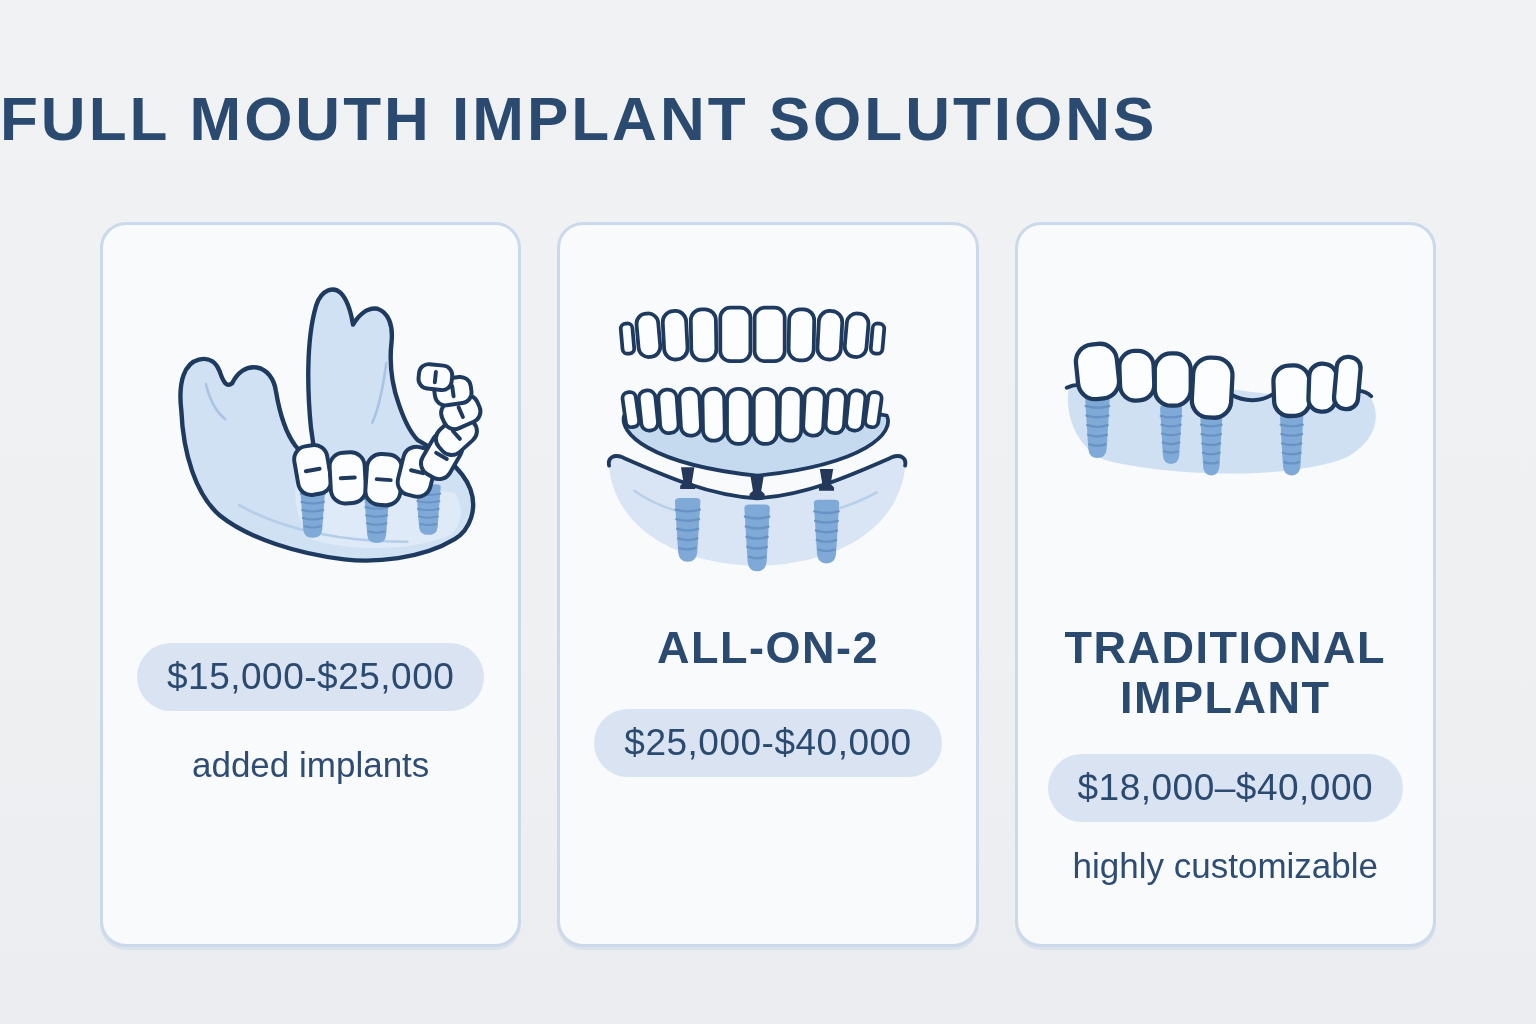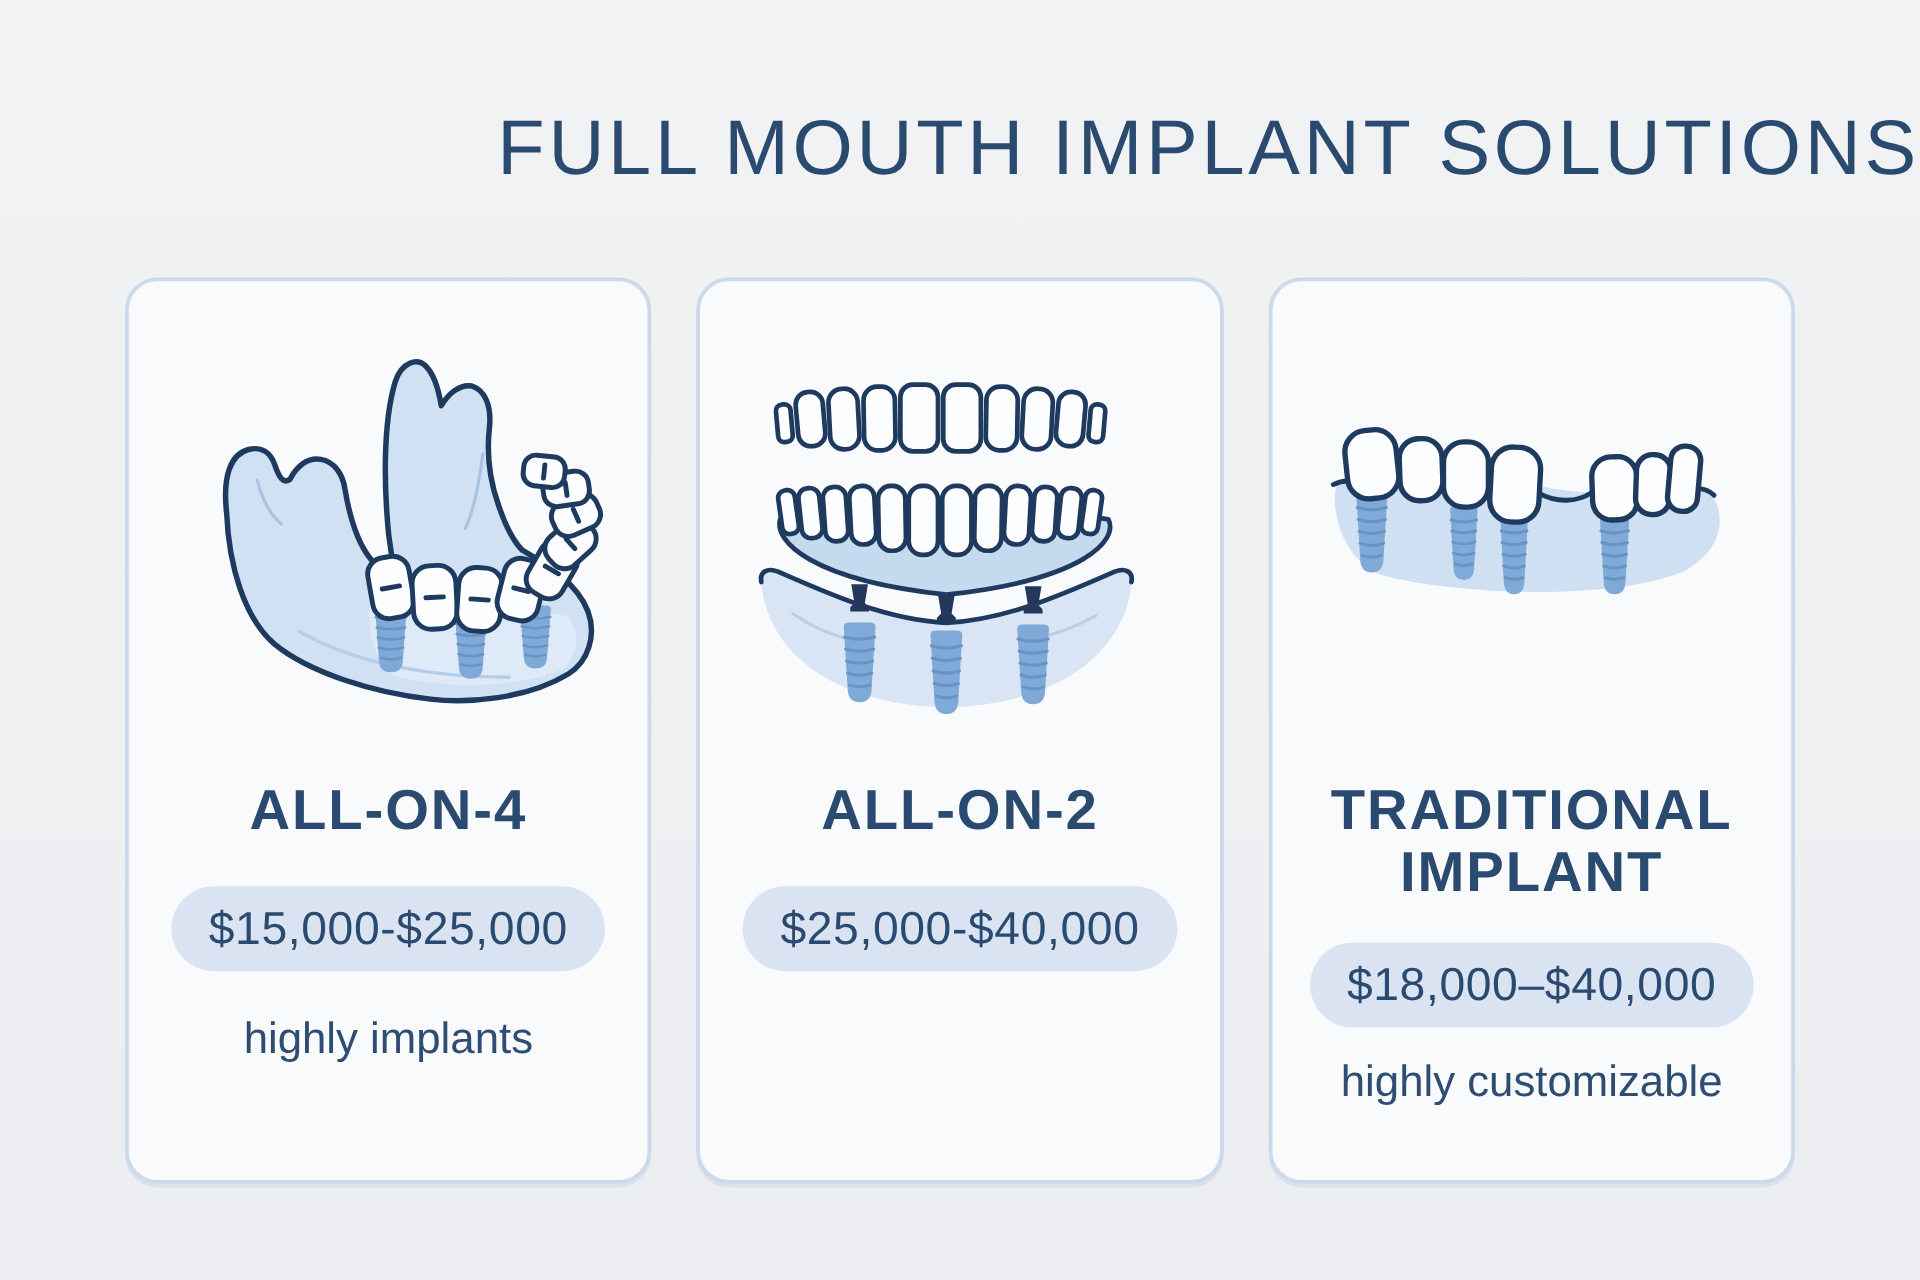--- a/index.html
+++ b/index.html
@@ -10,22 +10,22 @@
     font-family:"Liberation Sans", sans-serif;
     overflow:hidden;
   }
   .page {
     width:1536px; height:1024px;
     background:linear-gradient(180deg,#f1f2f4 0%,#eef0f2 60%,#ebedf0 100%);
     position:relative;
   }
   .page-title {
     margin:0; padding-top:88px;
-    text-align:right;
-    font-size:62px; font-weight:normal;
+    text-align:left;
+    font-size:62px; font-weight:bold;
     letter-spacing:3px;
     color:#2b4a70;
     line-height:1;
   }
   .cards {
     display:flex; gap:36px;
     padding:0 100px;
     margin-top:72px;
   }
   .card {
@@ -144,23 +144,22 @@
                 <rect x="357" y="107" width="30" height="42" rx="12"></rect>
                 <line x1="366" y1="128" x2="378" y2="128"></line>
               </g>
             <g transform="rotate(96 352 112)">
                 <rect x="338" y="93" width="28" height="38" rx="11"></rect>
                 <line x1="346" y1="112" x2="358" y2="112"></line>
               </g>
           </g>
         </svg>
       </div>
-      <h2 class="card-title">ALL-ON-4</h2>
       <div class="pill">$15,000-$25,000</div>
-      <p class="note">highly implants</p>
+      <p class="note">added implants</p>
     </section>
 
     <section class="card">
       <div class="illus">
         <svg viewBox="0 0 440 390">
           <defs>
             <g id="screwB">
               <path d="M-16,-4 Q-16,-9 -10,-9 L10,-9 Q16,-9 16,-4 L12,70 Q11,84 0,84 Q-11,84 -12,70 Z" fill="#7fa9d6"></path>
               <path d="M-15,8 Q0,13 15,8" stroke="#6893c4" stroke-width="3.5" fill="none" stroke-linecap="round"></path>
               <path d="M-14,22 Q0,27 14,22" stroke="#6893c4" stroke-width="3.5" fill="none" stroke-linecap="round"></path>

